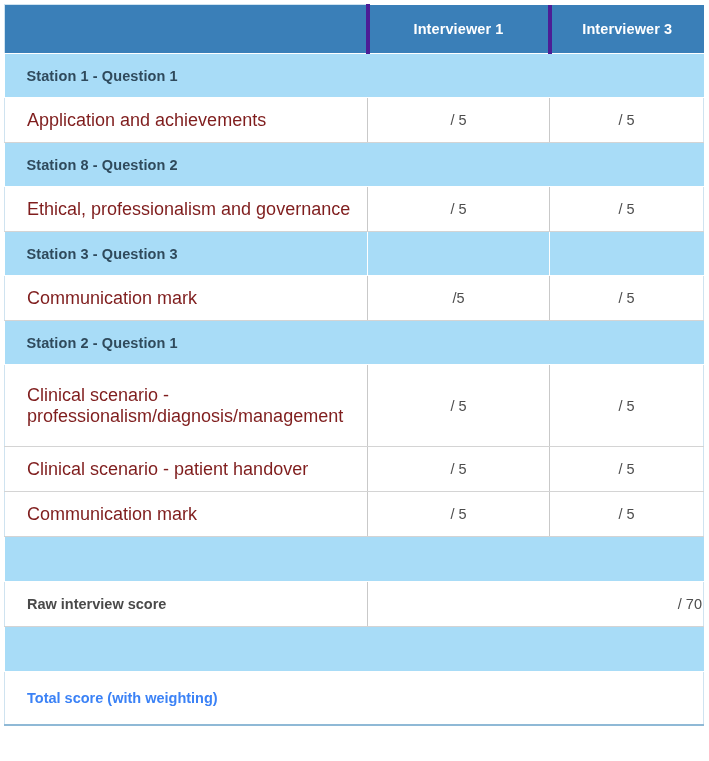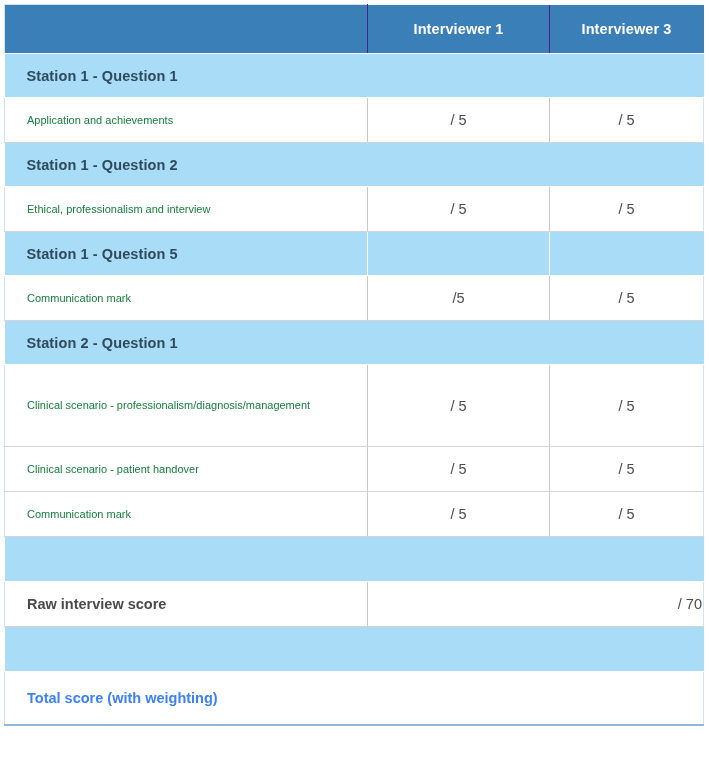--- a/index.html
+++ b/index.html
@@ -39,21 +39,21 @@
   
   tr.header-row th {
     background: #3a7fb8;
     color: #ffffff;
     font-size: 14.5px;
     font-weight: bold;
     height: 48px;
     padding: 0 10px;
     text-align: center;
     vertical-align: middle;
-    border-right: 1px solid #4c1d95;
+    border-right: 4px solid #4c1d95;
     border-bottom: 1px solid #ffffff;
     letter-spacing: .1px;
   }
   tr.header-row th.blank-head {
     border-left: 1px solid #cfe3f0;
     border-top: 1px solid #cfe3f0;
   }
   tr.header-row th.last { border-right: 1px solid #3a7fb8; }
 
   
@@ -100,22 +100,22 @@
     border-left: 1px solid #cfe3f0;
     text-align: left;
   }
   tr.data-row td.cell-score {
     text-align: center;
     padding: 0 6px;
   }
   tr.data-row td.last { border-right: 1px solid #cfe3f0; }
 
   .row-label {
-    font-size: 11px;
-    color: #15803d;
+    font-size: 18px;
+    color: #7f1d1d;
     line-height: 21px;
     display: block;
   }
   .score-text {
     font-size: 14.5px;
     color: #4d4d4d;
     display: block;
   }
 
   tr.tall-row td { height: 82px; }
@@ -192,39 +192,39 @@
           <span class="score-text">/ 5</span>
         </td>
         <td class="cell-score last">
           <span class="score-text">/ 5</span>
         </td>
       </tr>
 
 
       <tr class="section-row">
         <td class="merged" colspan="3">
-          <span class="section-label">Station 1 - Question 2</span>
-        </td>
-      </tr>
-
-      <tr class="data-row">
-        <td class="cell-label">
-          <span class="row-label">Ethical, professionalism and interview</span>
+          <span class="section-label">Station 8 - Question 2</span>
+        </td>
+      </tr>
+
+      <tr class="data-row">
+        <td class="cell-label">
+          <span class="row-label">Ethical, professionalism and governance</span>
         </td>
         <td class="cell-score">
           <span class="score-text">/ 5</span>
         </td>
         <td class="cell-score last">
           <span class="score-text">/ 5</span>
         </td>
       </tr>
 
       <tr class="section-row">
         <td>
-          <span class="section-label">Station 1 - Question 5</span>
+          <span class="section-label">Station 3 - Question 3</span>
         </td>
         <td></td>
         <td class="last"></td>
       </tr>
 
       <tr class="data-row">
         <td class="cell-label">
           <span class="row-label">Communication mark</span>
         </td>
         <td class="cell-score">

